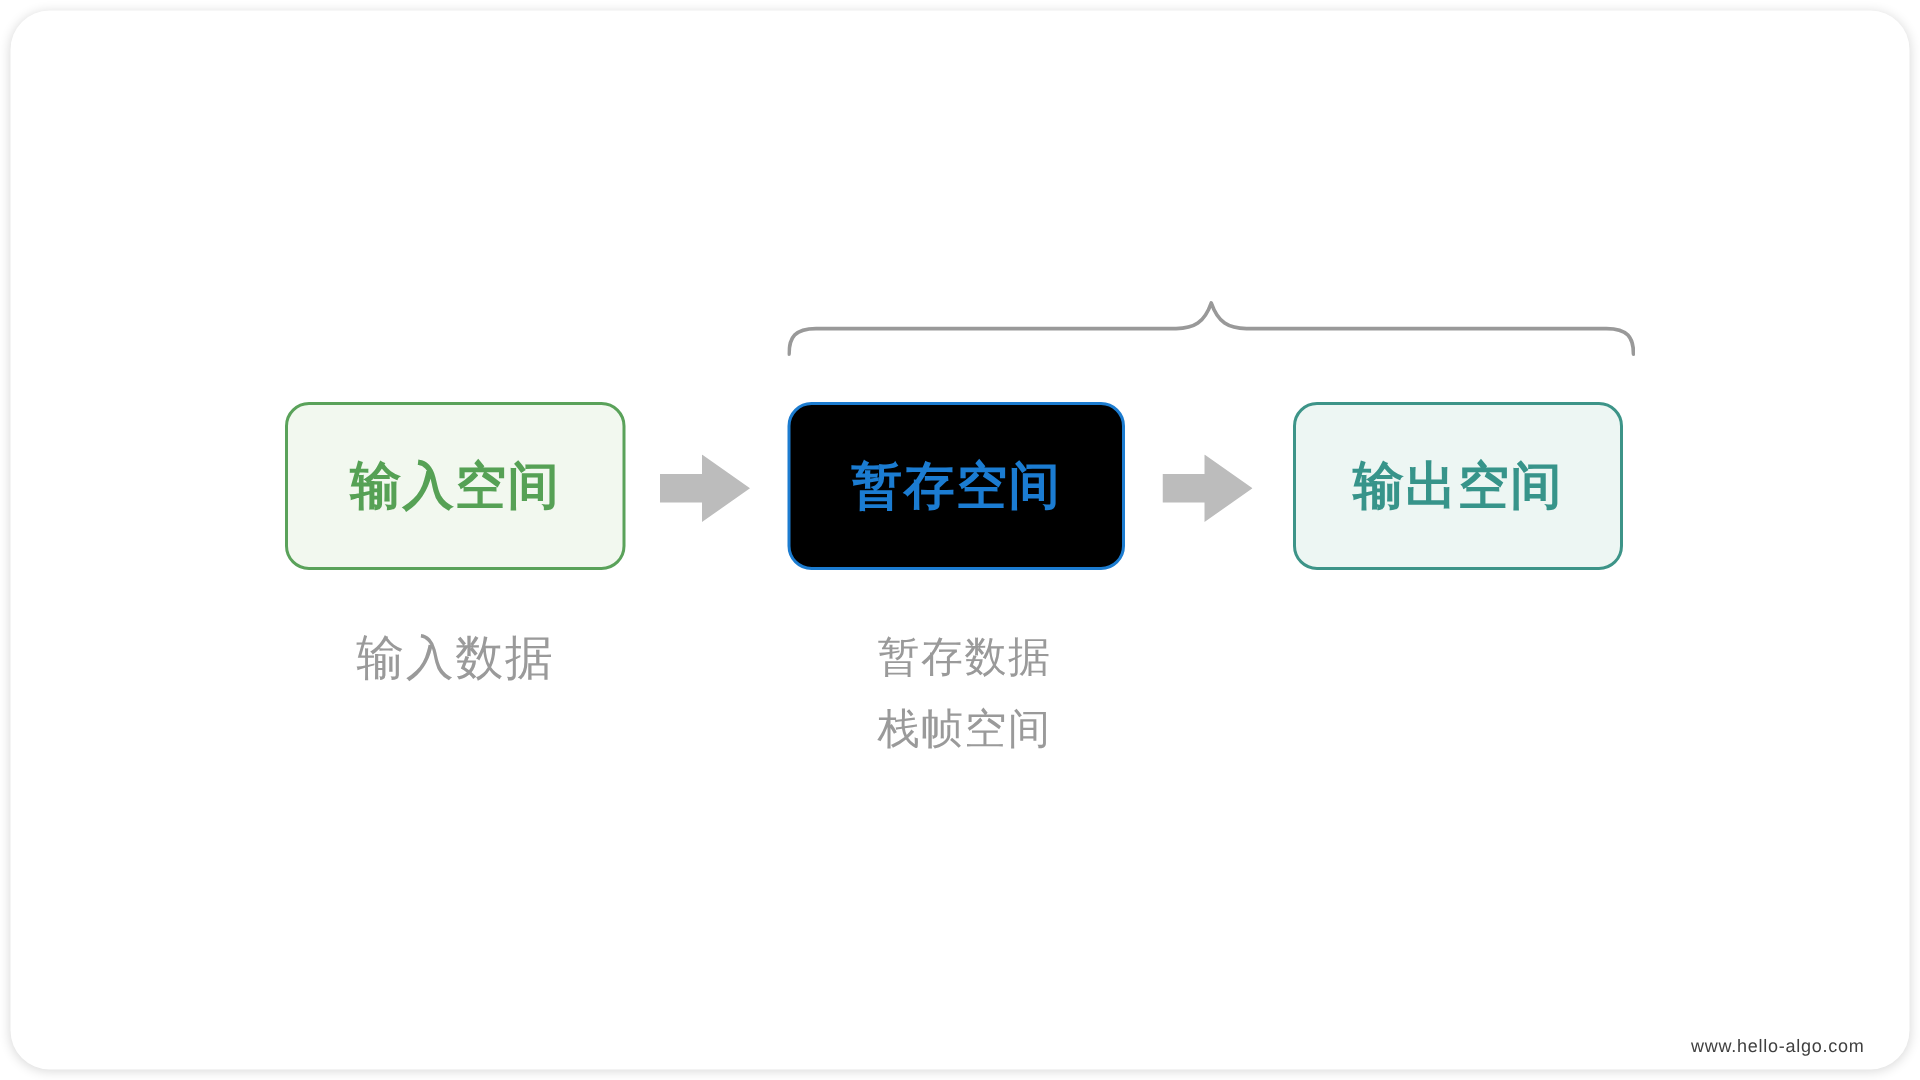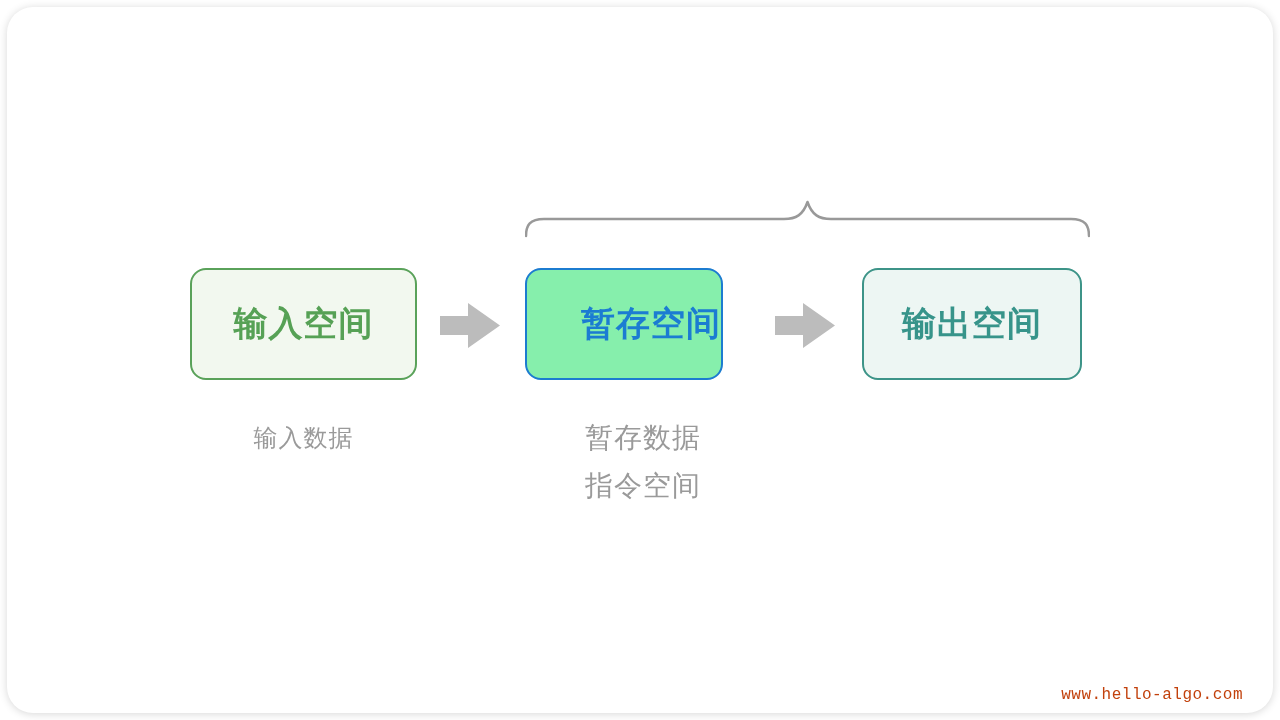--- a/index.html
+++ b/index.html
@@ -46,55 +46,55 @@
     border: 2.5px solid;
     box-sizing: border-box;
     display: flex;
     align-items: center;
     justify-content: center;
     font-size: 34px;
     font-weight: 700;
     letter-spacing: 1px;
   }
   .box-input  { left: 190px; width: 227px; border-color: #5aa25a; color: #56a155; background: #f2f8ef; }
-  .box-temp   { left: 525px; width: 198px; border-color: #1c7cd0; color: #1b7cd2; background: #86efac; justify-content: flex-end; }
+  .box-temp   { left: 525px; width: 225px; border-color: #1c7cd0; color: #1b7cd2; background: #000000; }
   .box-output { left: 862px; width: 220px; border-color: #3d9488; color: #37948a; background: #edf6f3; }
   .arrow {
     position: absolute;
     top: 303px;
     width: 60px; height: 45px;
   }
   .arrow-1 { left: 440px; }
   .arrow-2 { left: 775px; }
   .sub-label {
     position: absolute;
     top: 414px;
-    font-size: 24px;
+    font-size: 32px;
     line-height: 48px;
     color: #9a9a9a;
     letter-spacing: 1px;
     text-align: center;
   }
   .sub-input  { left: 190px; width: 227px; }
   .sub-output { left: 862px; width: 223px; }
   .sub-temp-col {
     position: absolute;
     left: 585px; top: 414px;
     font-size: 28px;
     line-height: 48px;
     color: #9a9a9a;
     letter-spacing: 1px;
     text-align: right;
   }
   .watermark {
     position: absolute;
     right: 37px; bottom: 16px;
-    font-family: Liberation Mono, monospace;
-    font-size: 16px;
-    color: #c2410c;
+    font-family: Liberation Sans, sans-serif;
+    font-size: 12px;
+    color: #404040;
     letter-spacing: 0.5px;
   }
 </style>
 </head>
 <body>
 
 <div class="canvas">
   <div class="card"></div>
 
 
@@ -122,18 +122,18 @@
   <div class="arrow arrow-2">
     <svg width="60" height="45" viewBox="0 0 60 45">
       <polygon points="0,13 28,13 28,0 60,22.5 28,45 28,32 0,32" fill="#bcbcbc"></polygon>
     </svg>
   </div>
 
   <div class="sub-label sub-input">输入数据</div>
 
   <div class="sub-temp-col">
     <div>暂存数据</div>
-    <div>指令空间</div>
+    <div>栈帧空间</div>
   </div>
 
 
   <div class="watermark">www.hello-algo.com</div>
 </div>
 
 </body></html>

